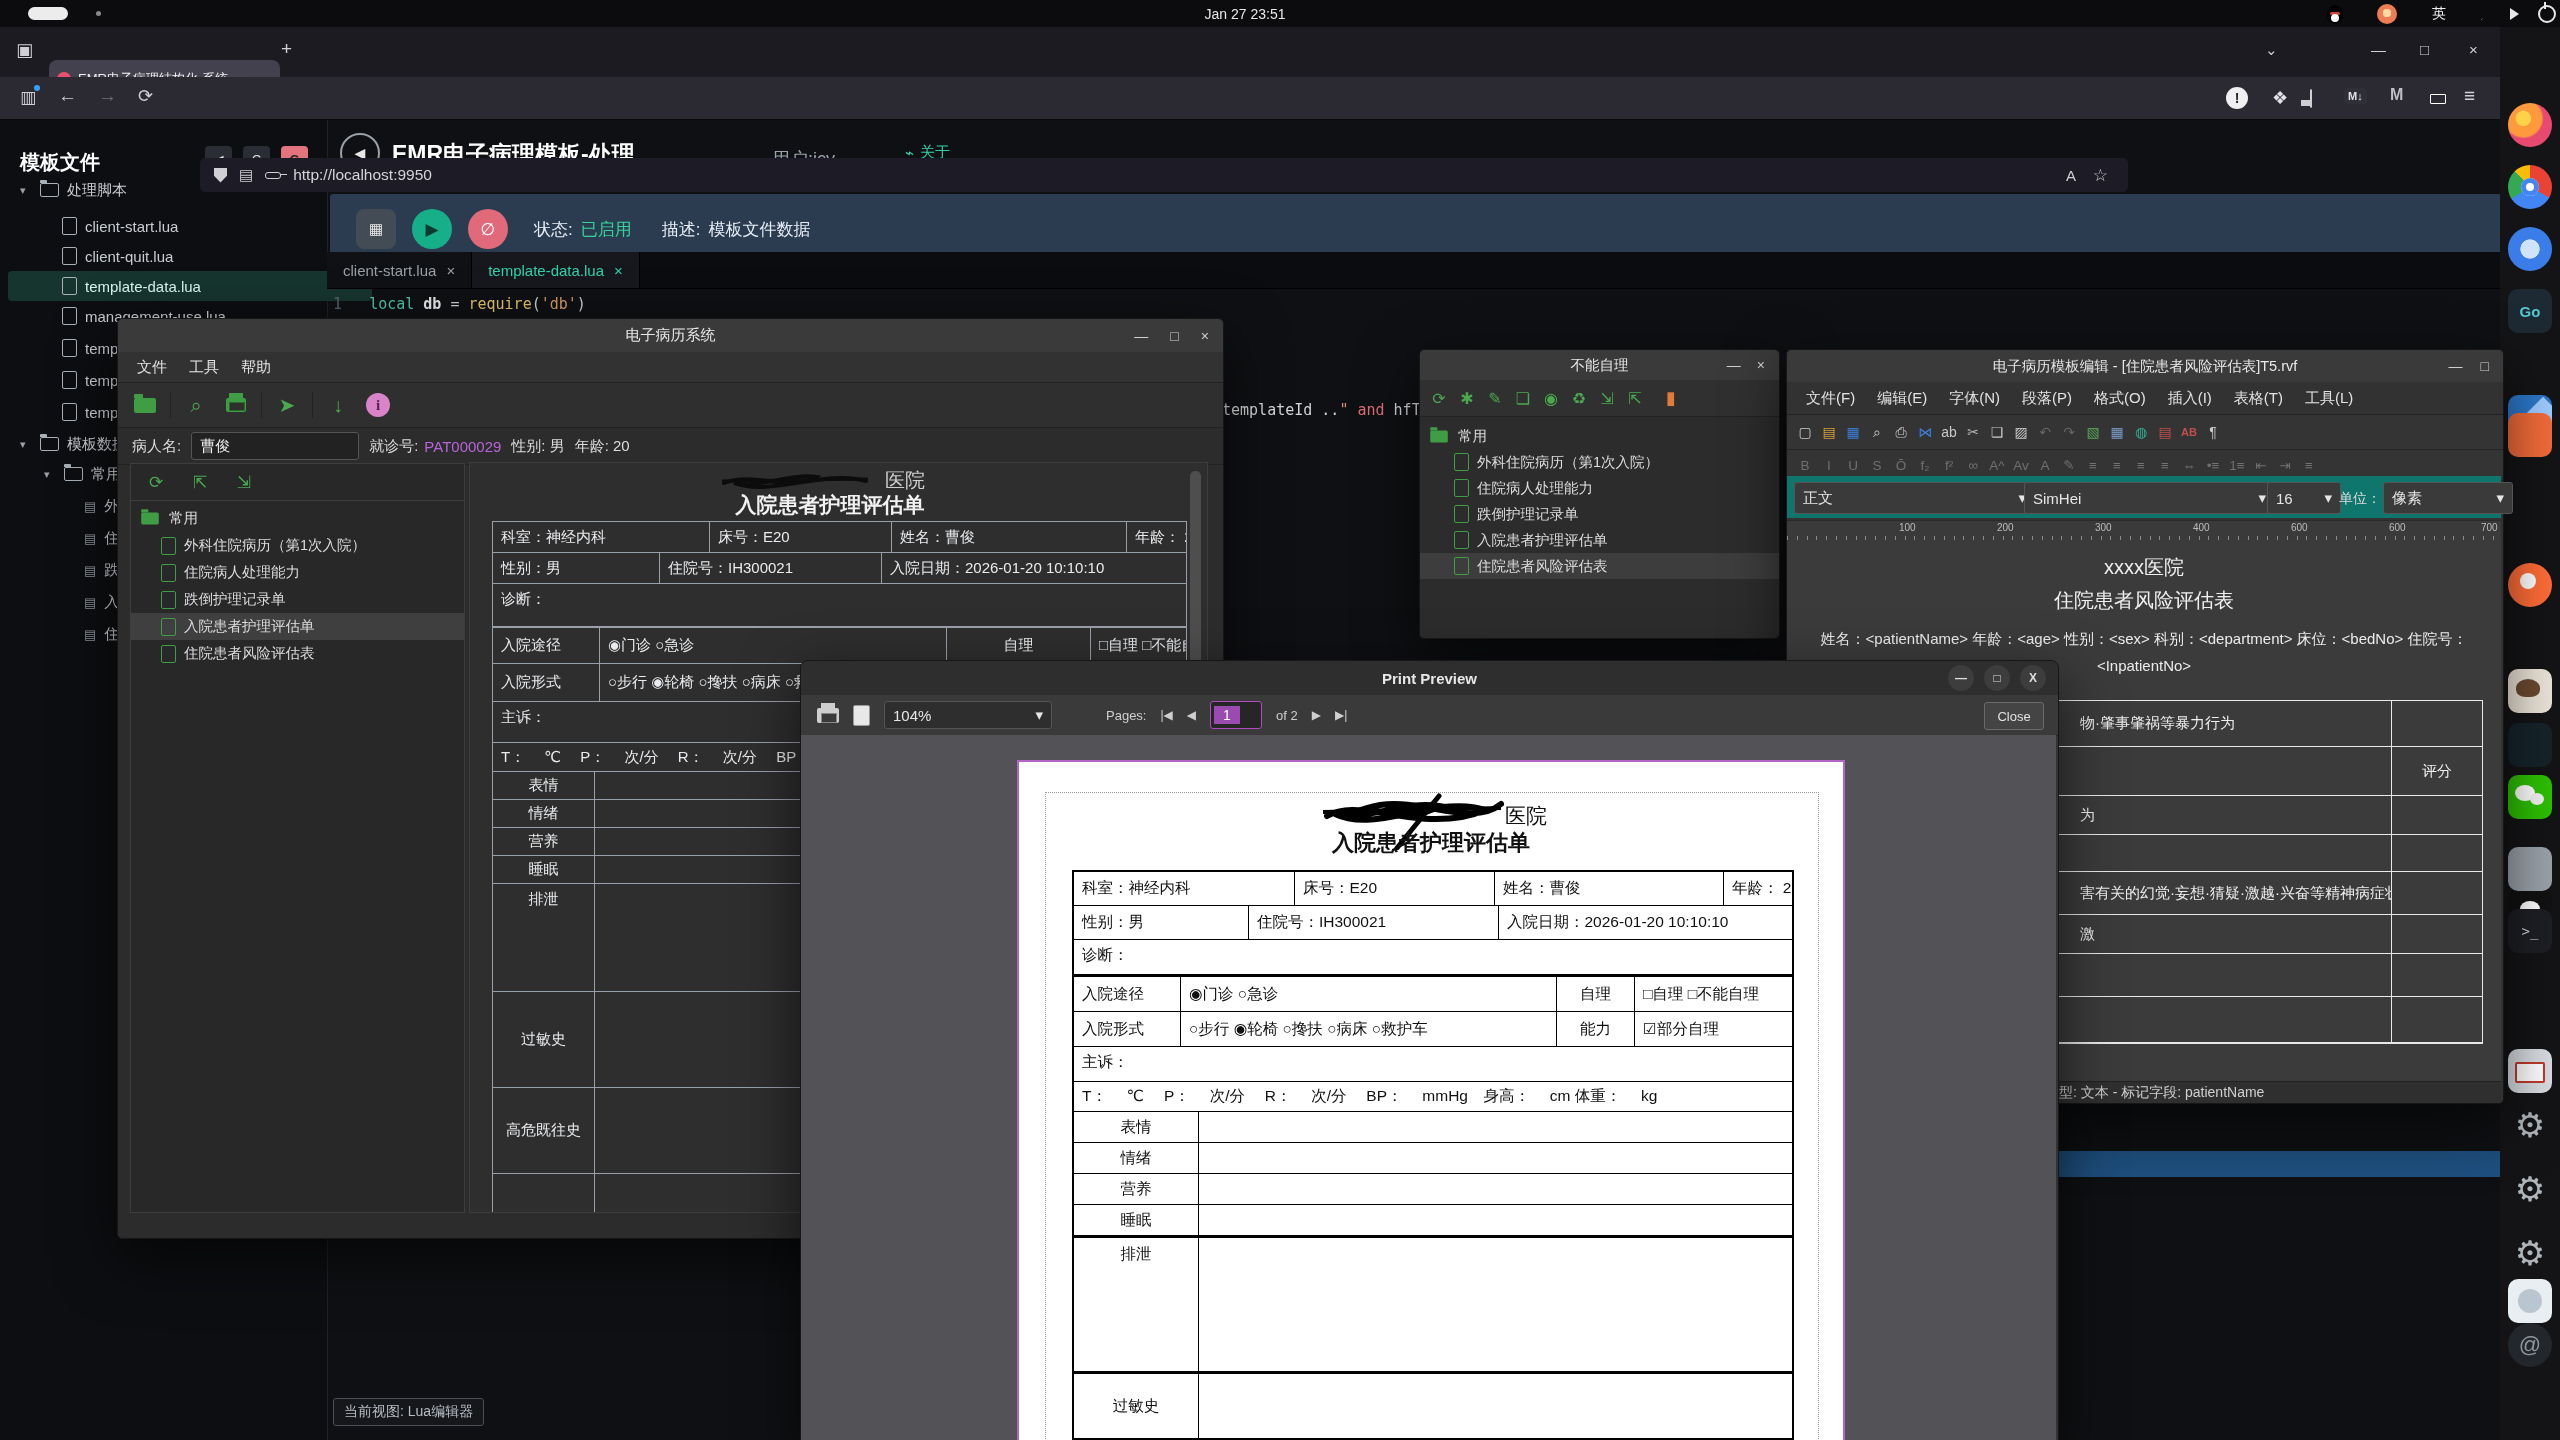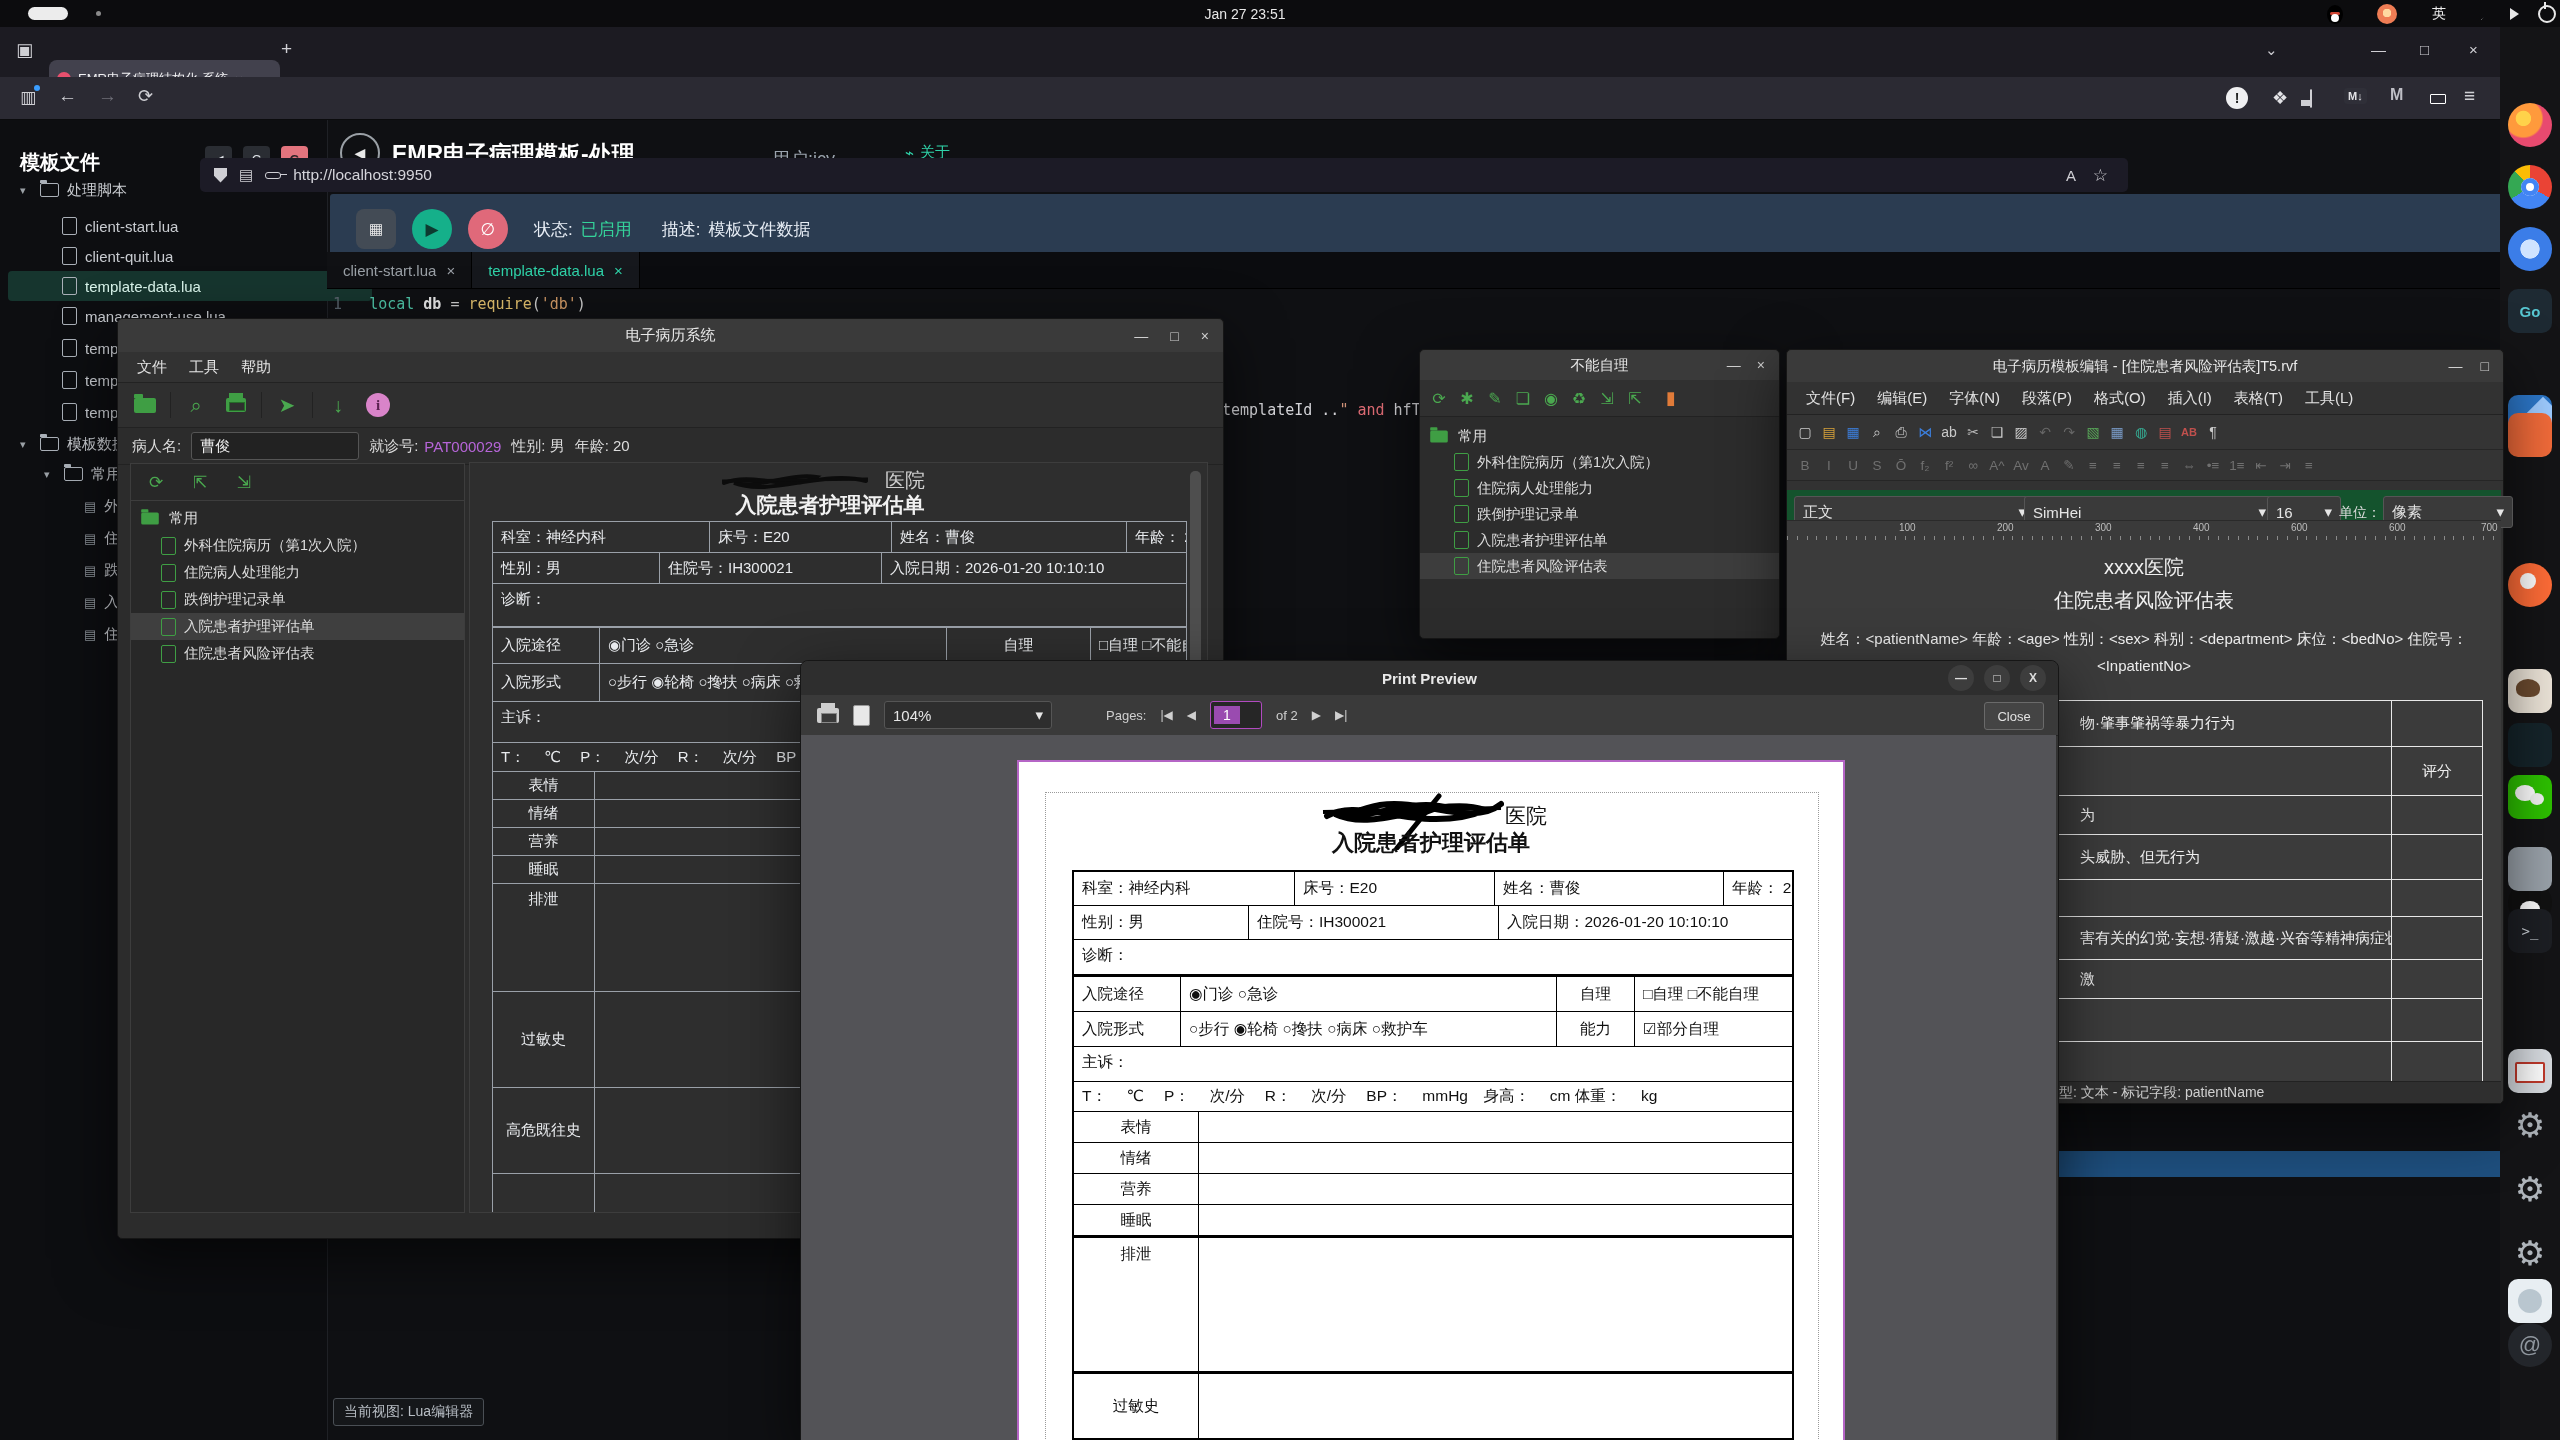--- a/index.html
+++ b/index.html
@@ -559,21 +559,21 @@
       <span class="chip22">≡</span>
       <span class="chip22">≡</span>
       <span class="chip22">≡</span>
       <span class="chip22">⇔</span>
       <span class="chip22">•≡</span>
       <span class="chip22">1≡</span>
       <span class="chip22">⇤</span>
       <span class="chip22">⇥</span>
       <span class="chip22">≡</span>
     </div>
-  <div class="abs" style="top:140px;left:0;width:714px;height:42px;background:#14532d">
+  <div class="abs" style="top:126px;left:0;width:714px;height:42px;background:#0f766e">
     <div class="selbox abs" style="left:7px;top:6px;width:223px">
         <span>正文</span>
         <span>▾</span>
       </div>
     <div class="selbox abs" style="left:237px;top:6px;width:233px">
         <span>SimHei</span>
         <span>▾</span>
       </div>
     <div class="selbox abs" style="left:480px;top:6px;width:56px">
         <span>16</span>
@@ -603,24 +603,20 @@
       <div style="display:flex;height:45px;border-bottom:1px solid #e8e8e8">
           <div style="flex:1;display:flex;align-items:center;padding-left:278px;white-space:nowrap;overflow:hidden">物·肇事肇祸等暴力行为</div>
           <div style="width:90px;border-left:1px solid #e8e8e8"></div>
         </div>
       <div style="display:flex;height:48px;border-bottom:1px solid #e8e8e8">
           <div style="flex:1"></div>
           <div style="width:90px;border-left:1px solid #e8e8e8;display:flex;align-items:center;justify-content:center">评分</div>
         </div>
       <div style="display:flex;height:38px;border-bottom:1px solid #e8e8e8">
           <div style="flex:1;display:flex;align-items:center;padding-left:278px">为</div>
-          <div style="width:90px;border-left:1px solid #e8e8e8"></div>
-        </div>
-      <div style="display:flex;height:44px;border-bottom:1px solid #e8e8e8">
-          <div style="flex:1;display:flex;align-items:center;padding-left:278px">头威胁、但无行为</div>
           <div style="width:90px;border-left:1px solid #e8e8e8"></div>
         </div>
       <div style="display:flex;height:36px;border-bottom:1px solid #e8e8e8">
           <div style="flex:1;padding-left:278px"></div>
           <div style="width:90px;border-left:1px solid #e8e8e8"></div>
         </div>
       <div style="display:flex;height:42px;border-bottom:1px solid #e8e8e8">
           <div style="flex:1;display:flex;align-items:center;padding-left:278px;white-space:nowrap;overflow:hidden">害有关的幻觉·妄想·猜疑·激越·兴奋等精神病症状</div>
           <div style="width:90px;border-left:1px solid #e8e8e8"></div>
         </div>

